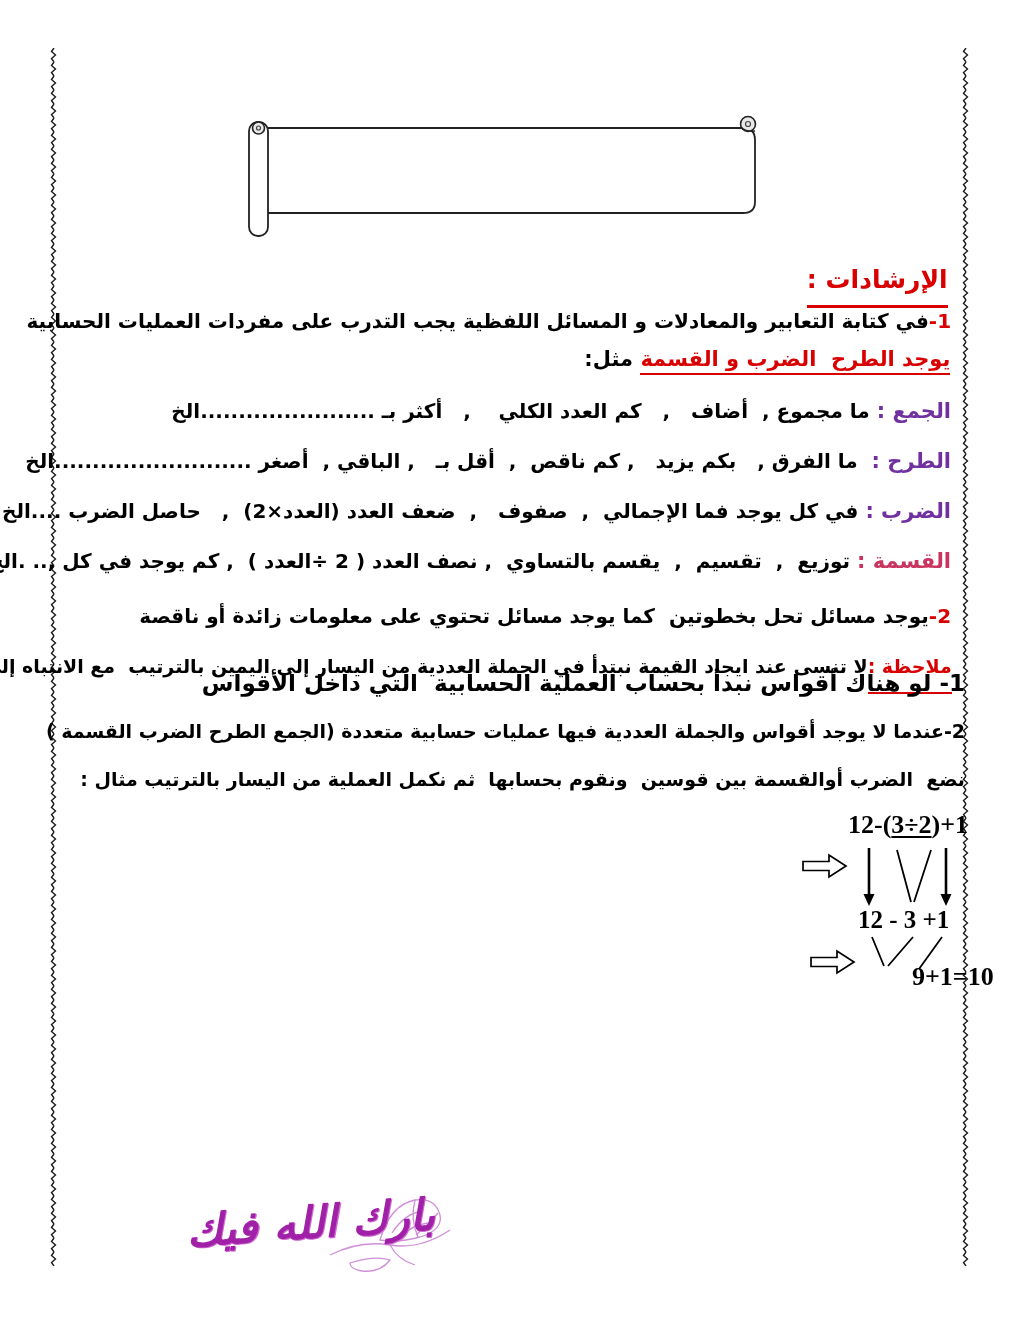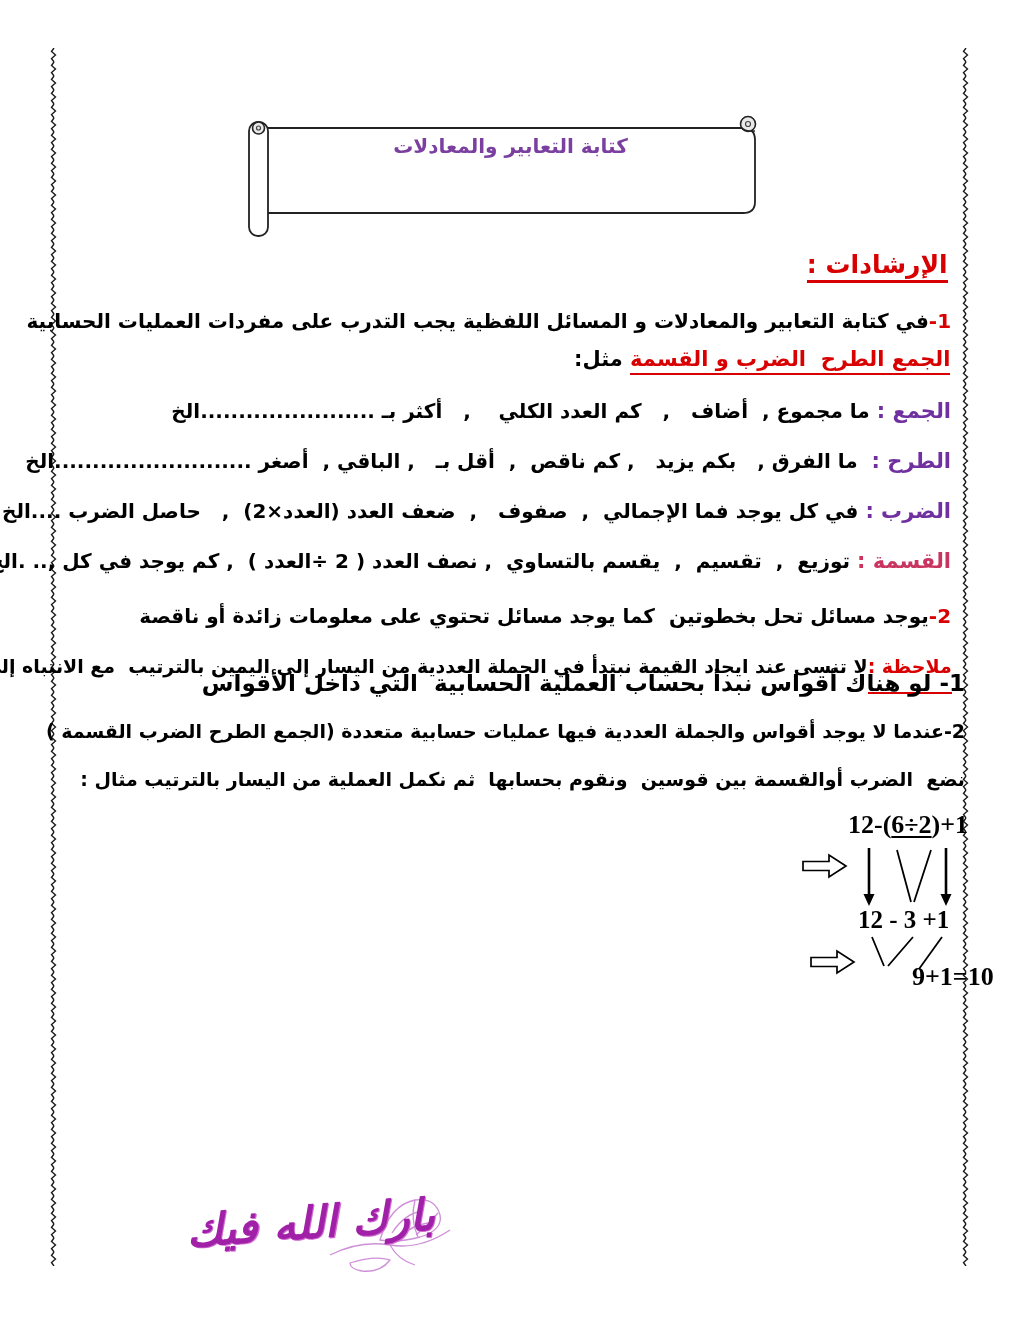--- a/index.html
+++ b/index.html
@@ -21,21 +21,21 @@
   .banner svg{position:absolute;inset:0;}
   .banner-text{position:absolute;left:40px;right:34px;text-align:center;
     color:var(--banner);font-weight:bold;font-size:20px;direction:rtl;}
   .banner-line1{top:24px;}
   .banner-line2{top:66px;}
 
   
   .row{position:absolute;right:55px;left:58px;direction:rtl;text-align:right;
     font-weight:bold;font-size:20px;line-height:30px;white-space:pre;}
   .heading{top:220px;font-size:25px;color:var(--red);}
-  .heading .u{border-bottom:3px solid var(--red);padding-bottom:0;display:inline-block;}
+  .heading .u{border-bottom:3px solid var(--red);padding-bottom:10px;display:inline-block;margin-top:15px;}
   .r-p1a{top:276px;}
   .r-p1b{top:314px;font-size:21px;}
   .r-op1{top:366px;}
   .r-op2{top:416px;}
   .r-op3{top:466px;}
   .r-op4{top:516px;}
   .r-p2{top:571px;}
   .r-note{top:621px;font-size:19px;}
   .r-sub1{top:668px;font-size:23px;}
   .r-sub2{top:716px;font-size:19px;}
@@ -92,32 +92,31 @@
     <path d="M20 18 H498 Q510 18 510 30 V92 Q510 103 498 103 H24 Q14 103 14 92 V30 Q14 20 20 18 Z" fill="#ffffff" stroke="#222" stroke-width="1.8"></path>
 
     <rect x="4" y="12" width="19" height="114" rx="9" fill="#ffffff" stroke="#222" stroke-width="1.8"></rect>
     <circle cx="13.5" cy="18" r="6" fill="#e9e9e9" stroke="#222" stroke-width="1.6"></circle>
     <circle cx="13.5" cy="18" r="2" fill="none" stroke="#444" stroke-width="1.2"></circle>
 
     <circle cx="503" cy="14" r="7.5" fill="#e9e9e9" stroke="#222" stroke-width="1.6"></circle>
     <circle cx="503" cy="14" r="2.5" fill="none" stroke="#444" stroke-width="1.2"></circle>
     <path d="M496 17 Q500 22 510 21" fill="none" stroke="#222" stroke-width="1.4"></path>
   </svg>
-  <div class="banner-text banner-line1">كتابة التعابير والمعادلات</div>
 </div>
 
 <div class="row heading">
   <span class="u">الإرشادات :</span>
 </div>
 
 <div class="row r-p1a">
   <span class="num-red">1-</span><span>في كتابة التعابير والمعادلات و المسائل اللفظية يجب التدرب على مفردات العمليات الحسابية</span>
 </div>
 <div class="row r-p1b">
-  <span class="ops-red">الجمع الطرح  الضرب و القسمة</span><span> مثل:</span>
+  <span class="ops-red">يوجد الطرح  الضرب و القسمة</span><span> مثل:</span>
 </div>
 
 <div class="row r-op1">
   <span class="op-label lbl-purple">الجمع :</span><span> ما مجموع ,  أضاف   ,   كم العدد الكلي    ,   أكثر بـ .......................الخ</span>
 </div>
 <div class="row r-op2">
   <span class="op-label lbl-purple">الطرح :</span><span>  ما الفرق ,   بكم يزيد   , كم ناقص  ,  أقل بـ   , الباقي ,  أصغر ..........................الخ</span>
 </div>
 <div class="row r-op3">
   <span class="op-label lbl-purple">الضرب :</span><span> في كل يوجد فما الإجمالي  ,  صفوف   ,  ضعف العدد (العدد×2)  ,   حاصل الضرب ....الخ</span>
@@ -131,21 +130,21 @@
 </div>
 
 <div class="row r-note">
   <span class="note-label">ملاحظة :</span><span>لا تنسى عند ايجاد القيمة نبتدأ في الجملة العددية من اليسار إلى اليمين بالترتيب  مع الانتباه إلى:</span>
 </div>
 <div class="row r-sub1">1- لو هناك أقواس نبدأ بحساب العملية الحسابية  التي داخل الأقواس</div>
 <div class="row r-sub2">2-عندما لا يوجد أقواس والجملة العددية فيها عمليات حسابية متعددة (الجمع الطرح الضرب القسمة )</div>
 <div class="row r-sub2b">نضع  الضرب أوالقسمة بين قوسين  ونقوم بحسابها  ثم نكمل العملية من اليسار بالترتيب مثال :</div>
 
 <div class="diagram">
-  <div class="expr"><span>12-(</span><span class="u">6÷2</span><span>)+1</span></div>
+  <div class="expr"><span>12-(</span><span class="u">3÷2</span><span>)+1</span></div>
 
   <svg class="flow" width="235" height="195" viewBox="0 0 235 195">
 
     <line x1="124" y1="38" x2="124" y2="86" stroke="#000" stroke-width="2.6"></line>
     <polygon points="118.5,84 129.5,84 124,96" fill="#000"></polygon>
     <path d="M152 40 L166 92 M186 40 L169 92" fill="none" stroke="#000" stroke-width="1.8"></path>
     <line x1="201" y1="38" x2="201" y2="86" stroke="#000" stroke-width="2.6"></line>
     <polygon points="195.5,84 206.5,84 201,96" fill="#000"></polygon>
 
     <path d="M127 127 L139 156 M168 127 L143 156" fill="none" stroke="#000" stroke-width="1.8"></path>

